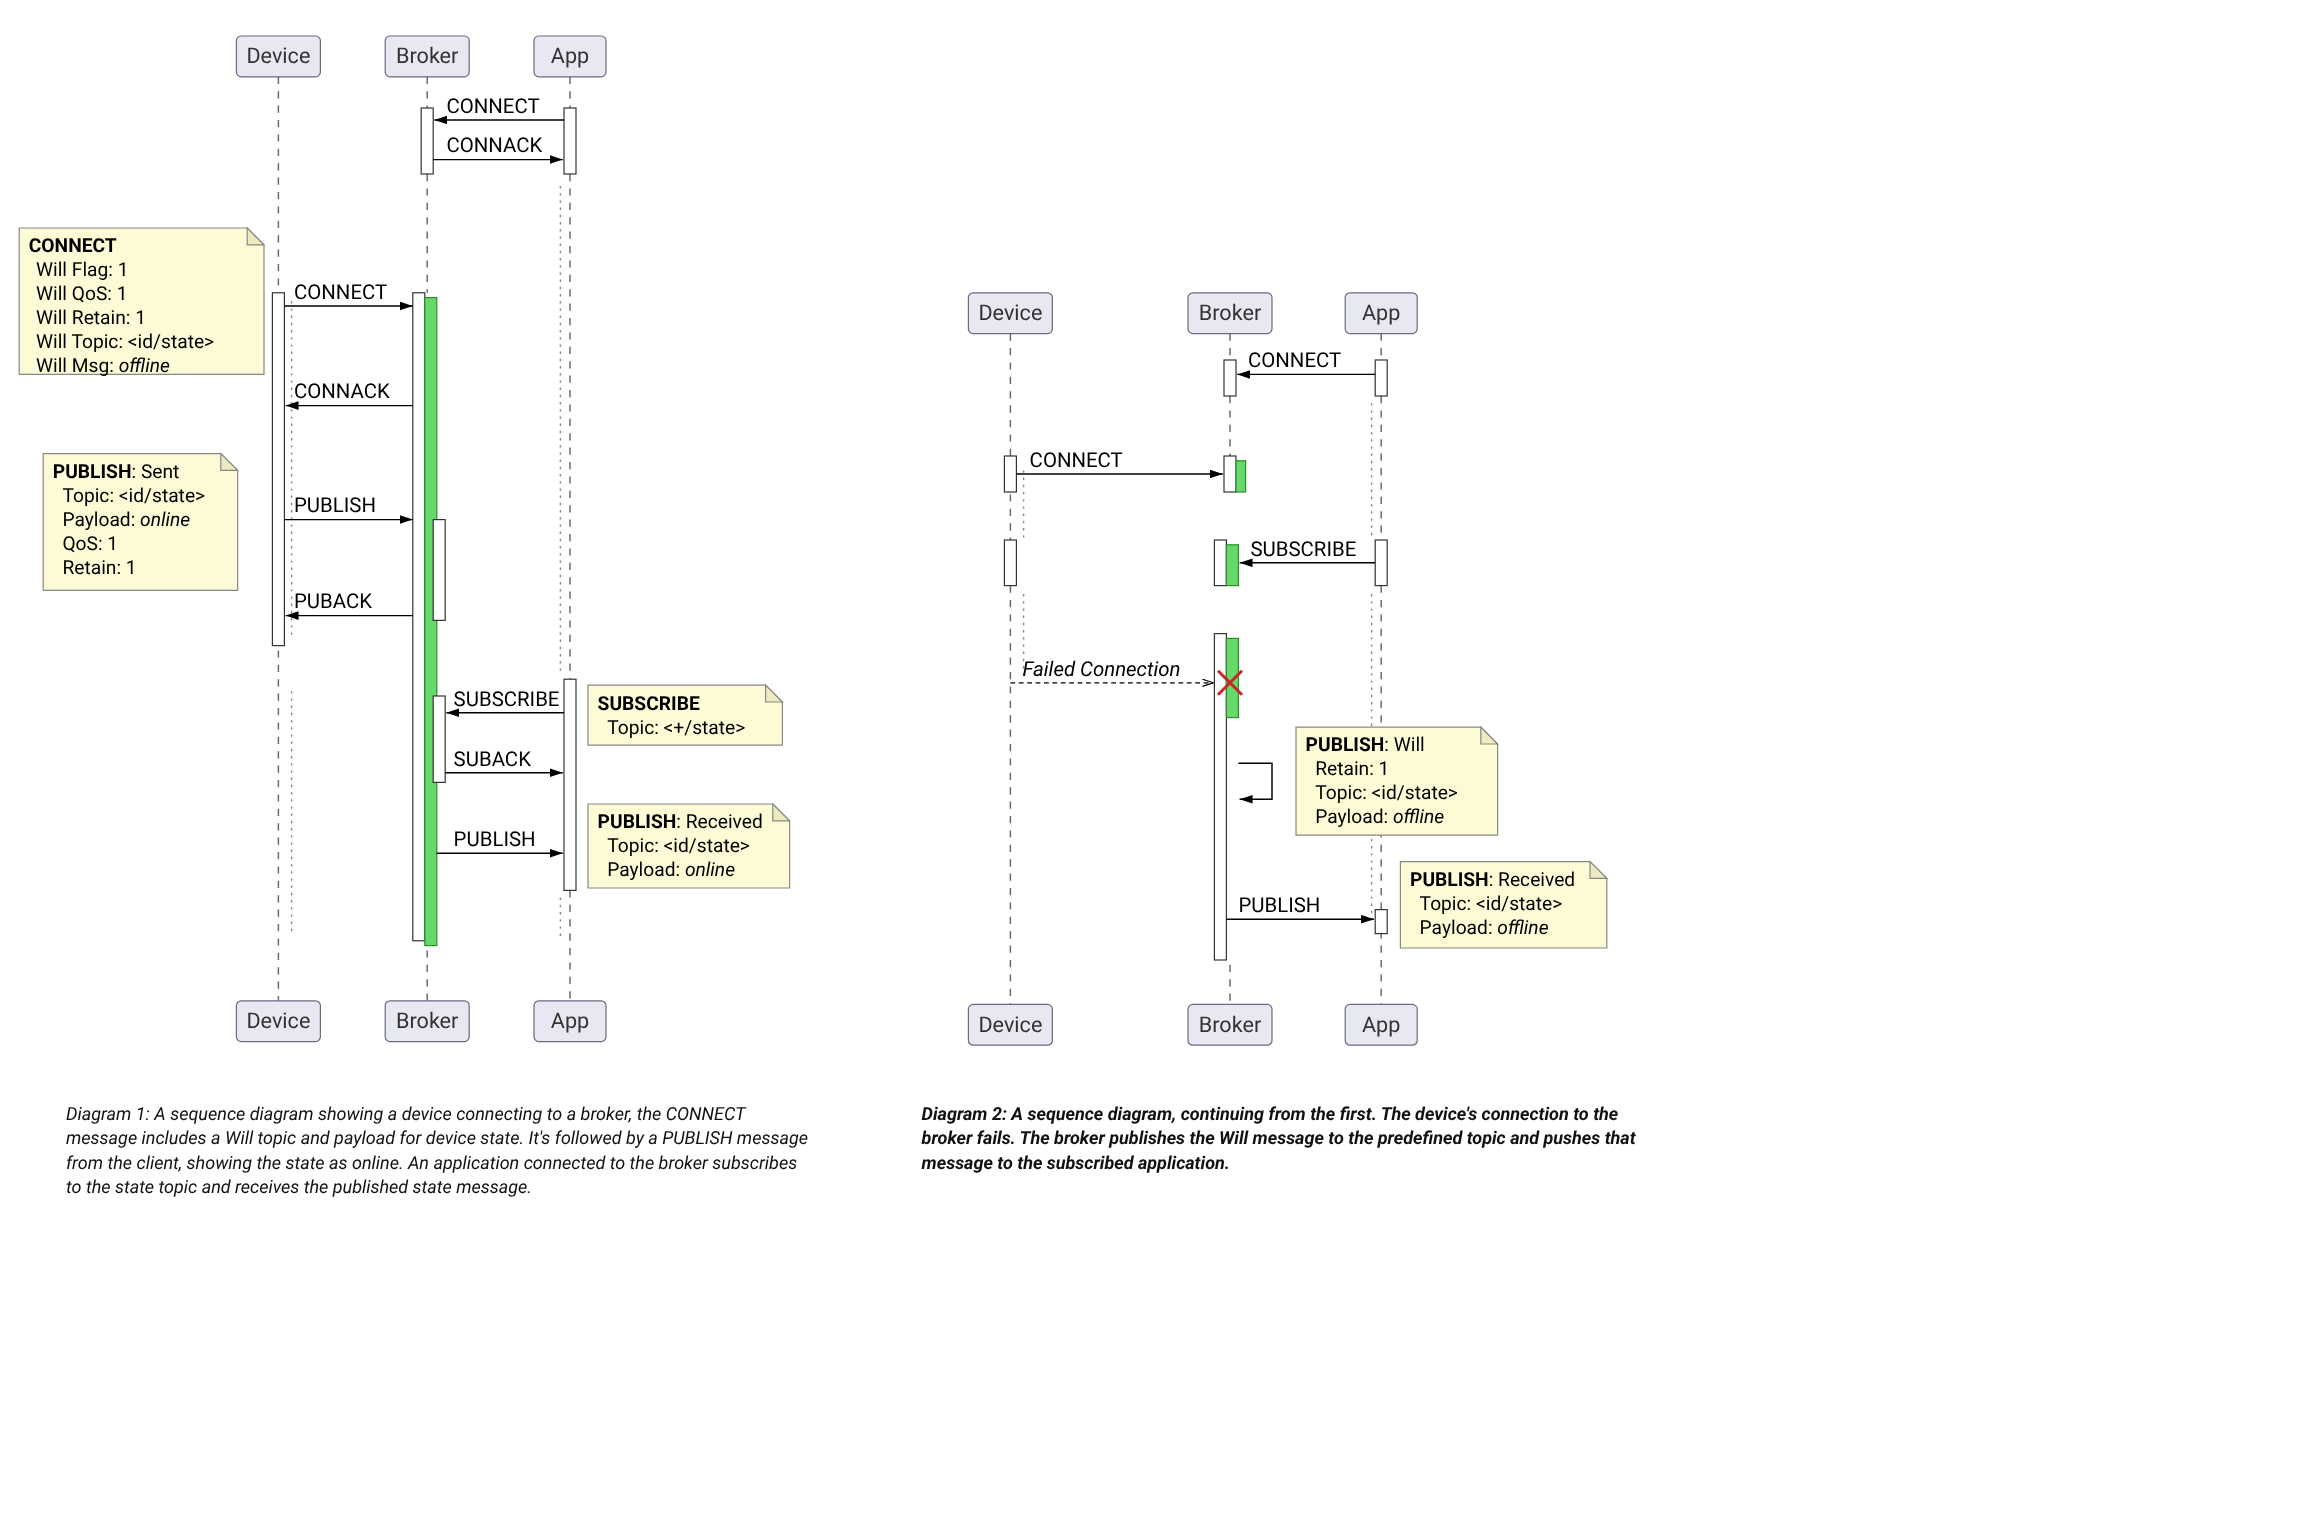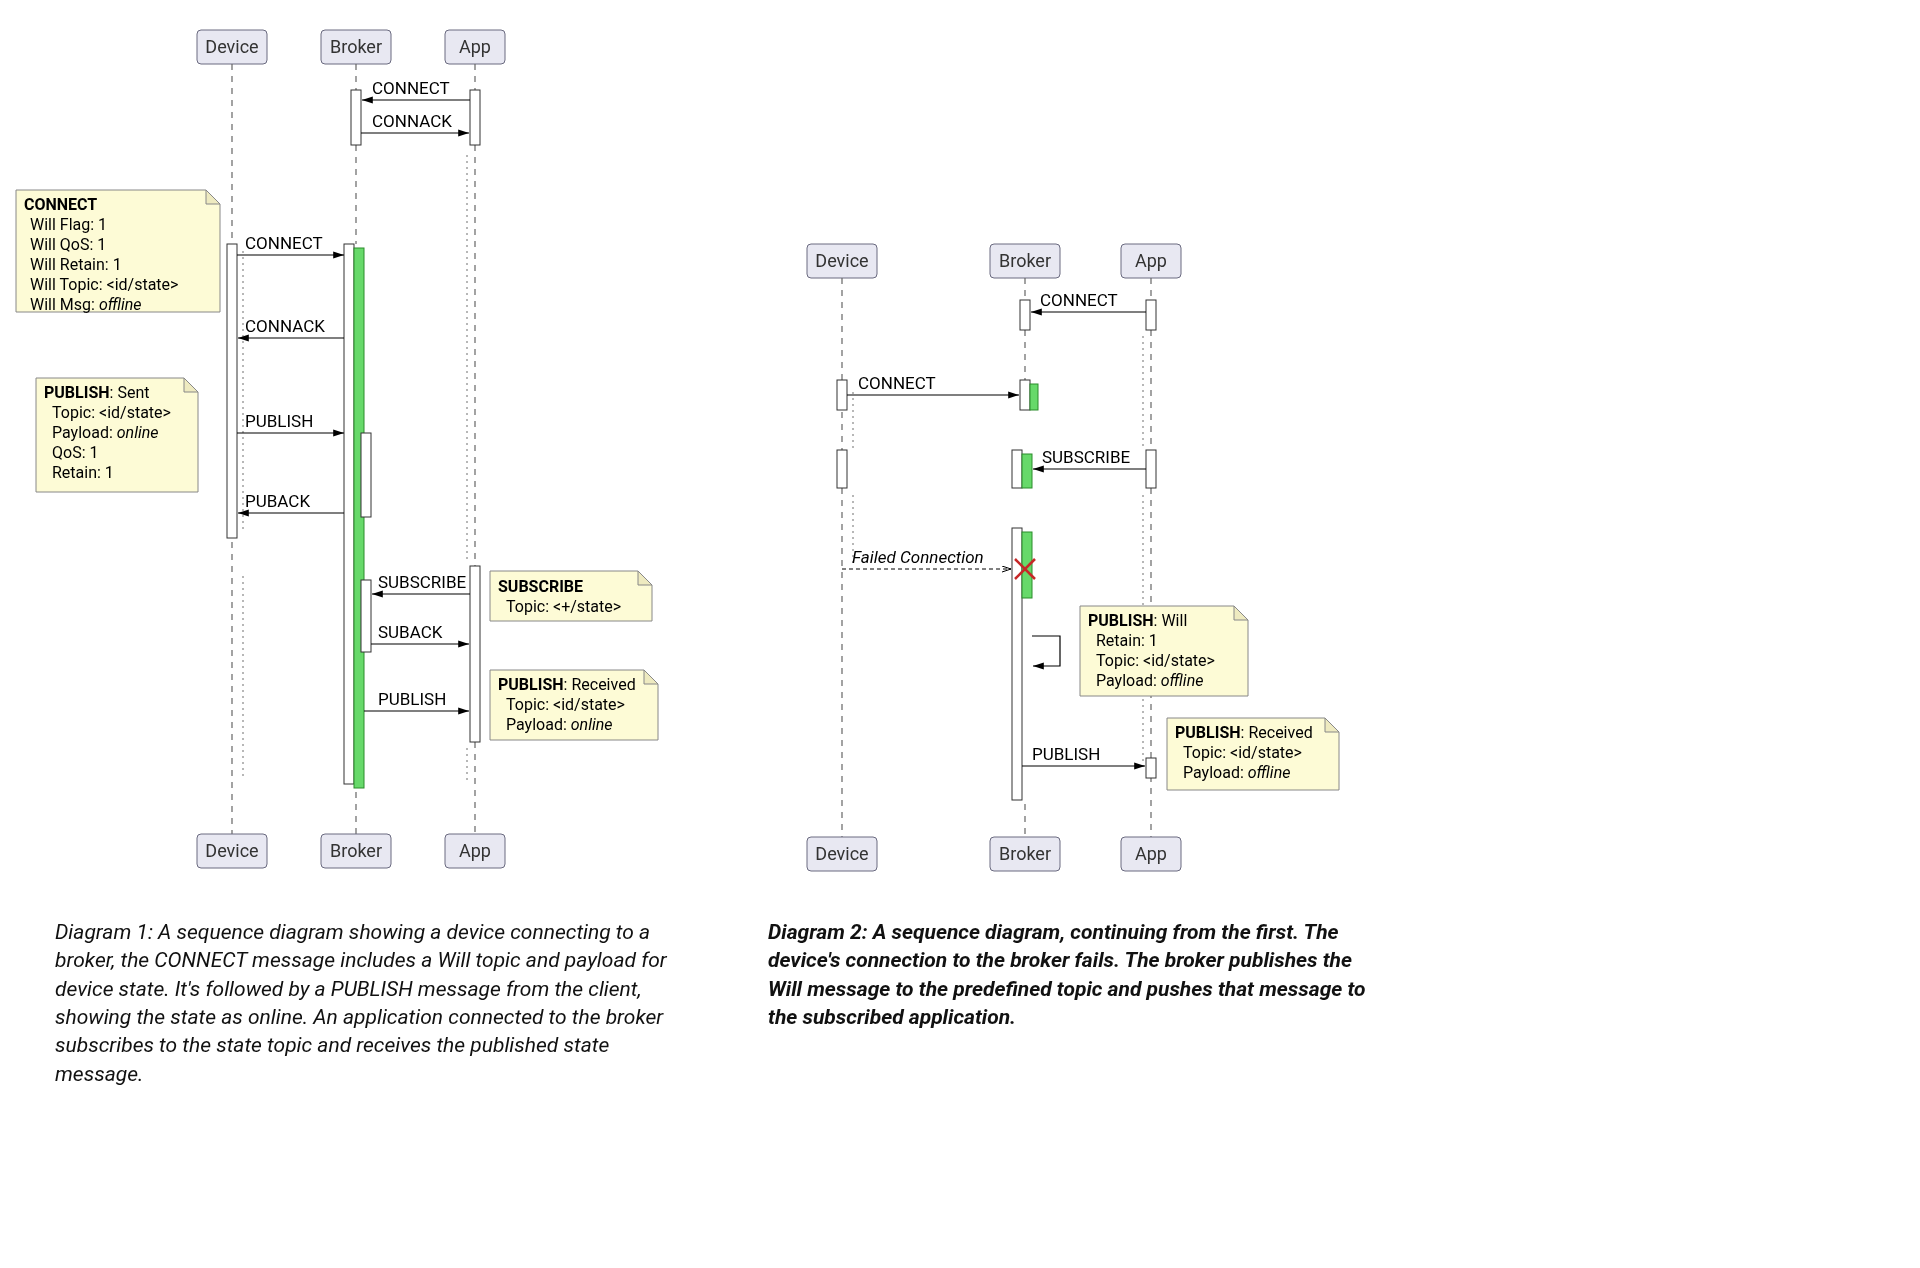--- a/index.html
+++ b/index.html
@@ -81,21 +81,21 @@
   }
   .note-text .bold { font-weight: 700; }
   .note-text .italic { font-style: italic; }
   .cross {
     stroke: #c62828;
     stroke-width: 2.5;
   }
   .caption {
     position: absolute;
     font-style: italic;
-    font-size: 21px;
+    font-size: 15px;
     line-height: 1.35;
     color: #111;
     max-width: 620px;
   }
 </style>
 </head>
 <body>
 
 <div class="page">
 

